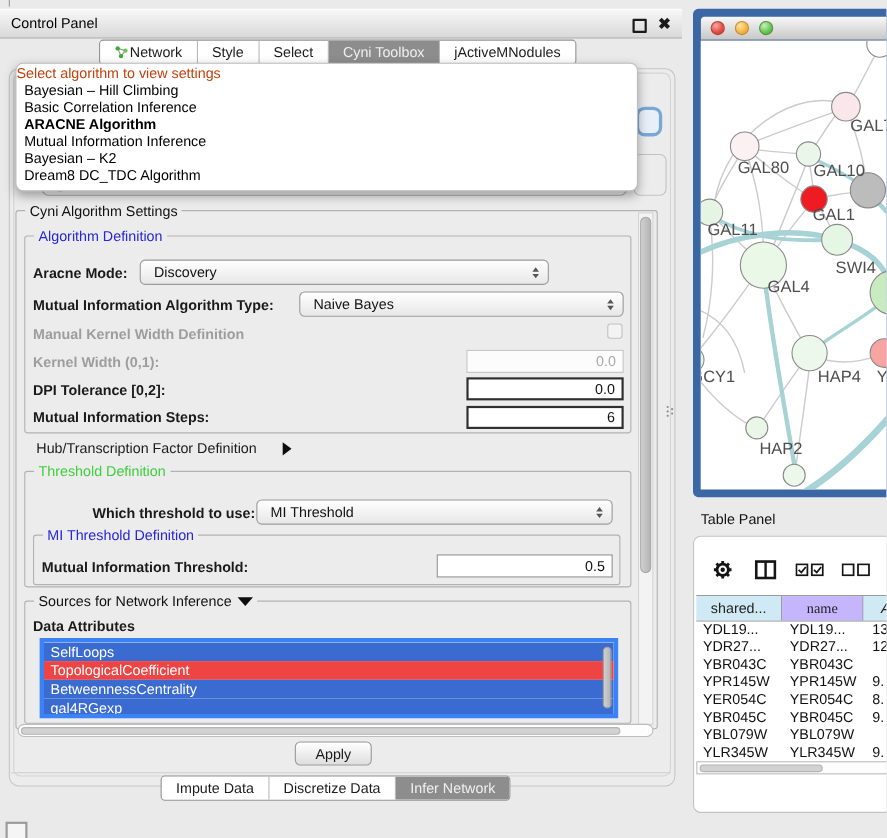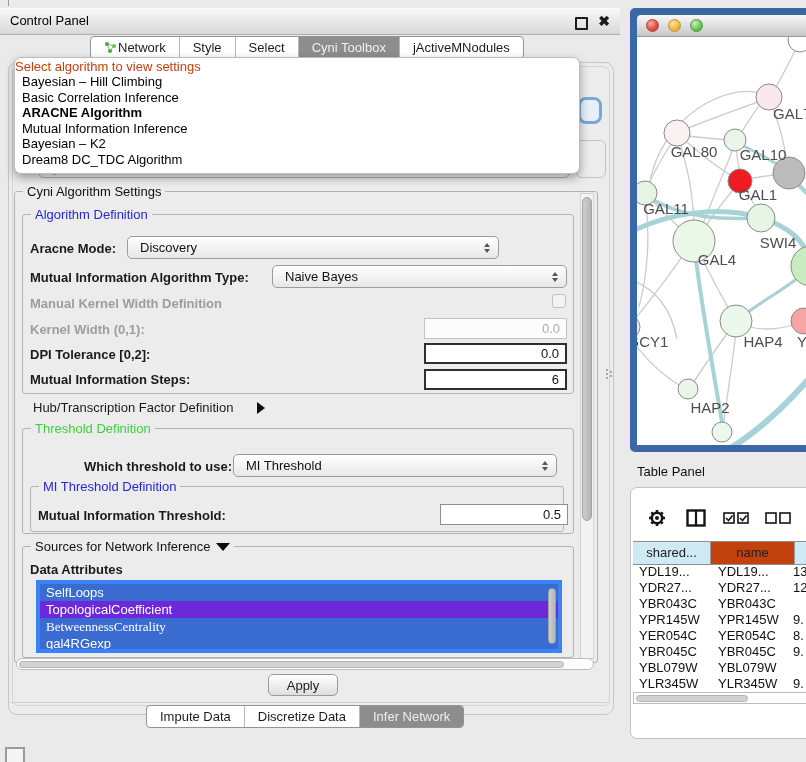--- a/index.html
+++ b/index.html
@@ -205,36 +205,36 @@
     <span>MI Threshold</span>
     <span class="arrows">
         <i class="tri-up"></i>
         <i class="tri-dn"></i>
       </span>
   </div>
   <div class="group" style="left:30px;top:486px;width:532px;height:44px;">
     <span class="legend blue">MI Threshold Definition</span>
   </div>
   <span class="lbl" style="left:38px;top:508px;">Mutual Information Threshold:</span>
-  <div class="field thin" style="left:440px;top:504px;width:128px;height:21px;">
+  <div class="field thin" style="left:397px;top:504px;width:160px;height:21px;">
     <span>0.5</span>
   </div>
 
   <div class="group" style="left:22px;top:546px;width:550px;height:110px;">
     <span class="legend">
       <span>Sources for Network Inference</span>
       <i class="tri-downb"></i>
     </span>
   </div>
   <span class="lbl" style="left:30px;top:562px;">Data Attributes</span>
   <div class="listbox">
     <div id="attr-list">
         <div class="attr-item selected" style="background: rgb(58, 107, 208);">SelfLoops</div>
-        <div class="attr-item selected" style="background: #6d28d9;">TopologicalCoefficient</div>
-        <div class="attr-item selected" style="background: rgb(58, 107, 208); font-family: Liberation Serif, serif;">BetweennessCentrality</div>
+        <div class="attr-item selected" style="background: #ef4444;">TopologicalCoefficient</div>
+        <div class="attr-item selected" style="background: rgb(58, 107, 208);">BetweennessCentrality</div>
         <div class="attr-item selected" style="background: rgb(58, 107, 208);">gal4RGexp</div>
       </div>
     <div class="sv-thumb" style="right:2px;top:4px;width:8px;height:56px;"></div>
   </div>
 
   <div class="sh-track" style="left:16px;top:658px;width:578px;height:12px;">
     <div class="sh-thumb" style="left:2px;top:2px;width:545px;height:7px;"></div>
   </div>
 
   <div class="btn" style="left:268px;top:674px;width:70px;height:22px;">
@@ -364,21 +364,21 @@
             <g fill="none" stroke="#151515" stroke-width="1.6">
           <rect x="1" y="1" width="10" height="10"></rect>
               <rect x="15" y="1" width="10" height="10"></rect>
             </g>
           </svg>
       </span>
 
     </div>
     <div id="tbl-head" class="tbl-head">
         <div class="th" style="background: rgb(207, 233, 245); width: 78px;">shared...</div>
-        <div class="th" style="background: #c2410c; width: 84px;">name</div>
+        <div class="th" style="background: #c4b5fd; width: 74px; font-family: Liberation Serif, serif;">name</div>
         <div class="th" style="background: rgb(207, 233, 245); width: 75px; text-align: left; padding-left: 16px; font-style: italic;">A</div>
       </div>
     <div id="tbl-body" class="tbl-body">
         <div class="tr">
           <div class="td td0">YDL19...</div>
           <div class="td td1">YDL19...</div>
           <div class="td td2">13</div>
         </div>
         <div class="tr">
           <div class="td td0">YDR27...</div>

